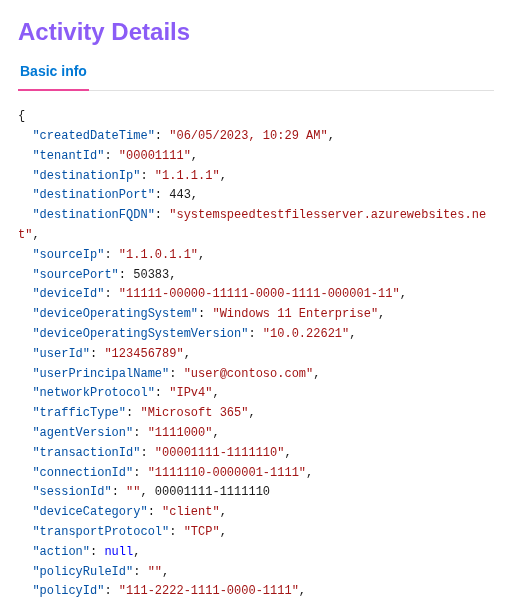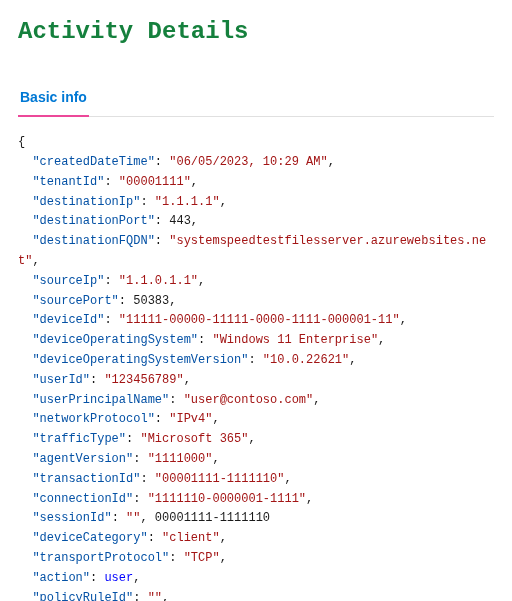--- a/index.html
+++ b/index.html
@@ -19,24 +19,23 @@
     .container {
       width: 512px;
       min-height: 601px;
       background: #ffffff;
       padding: 16px 18px 16px 18px;
     }
 
     .page-title {
       font-size: 24px;
       font-weight: 600;
-      color: #15803d;
-      margin-bottom: 34px;
+      color: #8b5cf6;
+      margin-bottom: 8px;
       line-height: 1.3;
-      font-family: Liberation Mono, monospace;
     }
 
     .tab-bar {
       border-bottom: 1px solid #e0e0e0;
       margin-bottom: 16px;
     }
 
     .tab-item {
       display: inline-block;
       padding: 8px 2px 10px 2px;
@@ -98,21 +97,21 @@
   <span class="json-key">"userId"</span>: <span class="json-string">"123456789"</span>,
   <span class="json-key">"userPrincipalName"</span>: <span class="json-string">"user@contoso.com"</span>,
   <span class="json-key">"networkProtocol"</span>: <span class="json-string">"IPv4"</span>,
   <span class="json-key">"trafficType"</span>: <span class="json-string">"Microsoft 365"</span>,
   <span class="json-key">"agentVersion"</span>: <span class="json-string">"1111000"</span>,
   <span class="json-key">"transactionId"</span>: <span class="json-string">"00001111-1111110"</span>,
   <span class="json-key">"connectionId"</span>: <span class="json-string">"1111110-0000001-1111"</span>,
   <span class="json-key">"sessionId"</span>: <span class="json-string">""</span>, 00001111-1111110
   <span class="json-key">"deviceCategory"</span>: <span class="json-string">"client"</span>,
   <span class="json-key">"transportProtocol"</span>: <span class="json-string">"TCP"</span>,
-  <span class="json-key">"action"</span>: <span class="json-null">user</span>,
+  <span class="json-key">"action"</span>: <span class="json-null">null</span>,
   <span class="json-key">"policyRuleId"</span>: <span class="json-string">""</span>,
   <span class="json-key">"policyId"</span>: <span class="json-string">"111-2222-1111-0000-1111"</span>,
   : ,
   : ,
   : ,
   : ,
   : ,
   : 
 </div>
 

